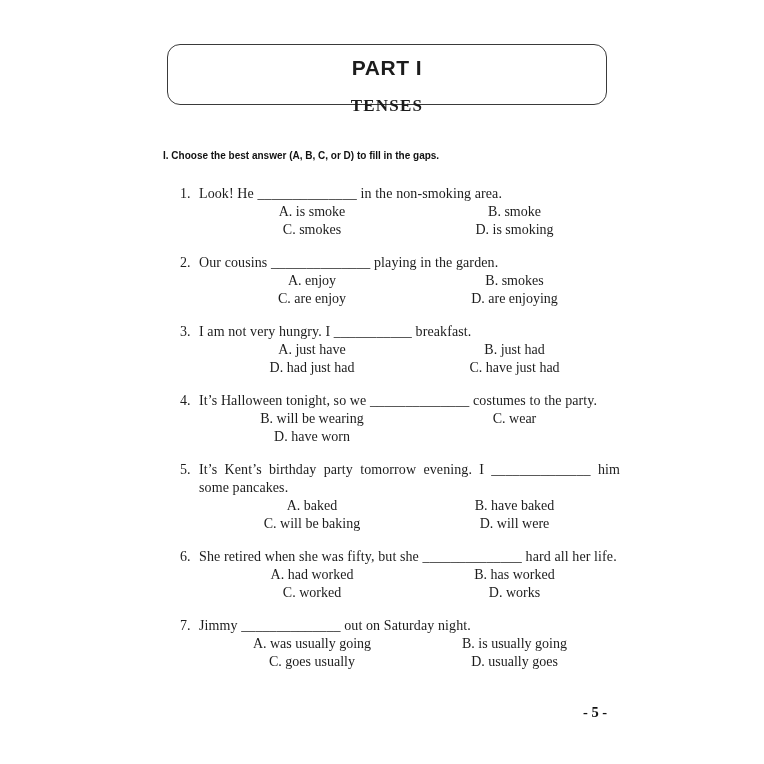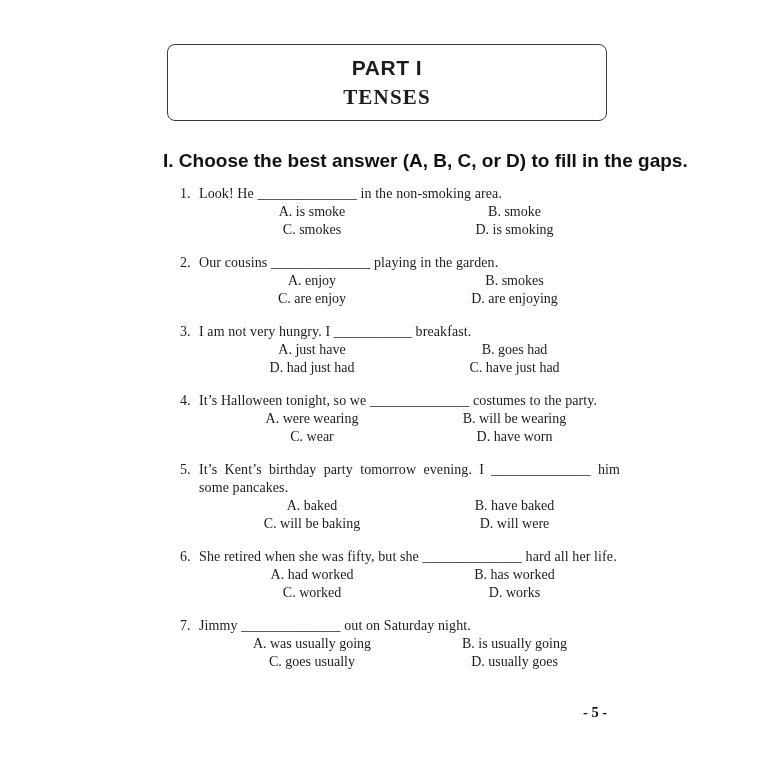--- a/index.html
+++ b/index.html
@@ -10,48 +10,48 @@
     background: #ffffff;
     font-family: "Liberation Serif", serif;
     color: #1c1c1c;
     overflow: hidden;
   }
   .header-box {
     position: absolute;
     left: 167px;
     top: 44px;
     width: 440px;
-    height: 77px;
+    height: 61px;
     border: 1.5px solid #3a3a3a;
-    border-radius: 8px;
+    border-radius: 13px;
     box-sizing: border-box;
     text-align: center;
     background: #fff;
   }
   .part-title {
     font-family: "Liberation Sans", sans-serif;
     font-weight: bold;
     font-size: 21px;
     letter-spacing: 0.5px;
     margin-top: 11px;
   }
   .part-subtitle {
     font-family: "Liberation Serif", serif;
     font-weight: bold;
-    font-size: 21px;
+    font-size: 17px;
     letter-spacing: 1.2px;
-    margin-top: 5px;
+    margin-top: 16px;
   }
   .instruction {
     position: absolute;
     left: 163px;
     top: 150px;
     font-family: "Liberation Sans", sans-serif;
     font-weight: bold;
-    font-size: 19px;
+    font-size: 10px;
     color: #111;
   }
   .questions {
     position: absolute;
     left: 180px;
     top: 185px;
     width: 440px;
     font-size: 14px;
     line-height: 18px;
   }
@@ -123,33 +123,32 @@
         </div>
       </div>
     </div>
 
     <div class="question">
       <span class="q-num">3.</span>
       <div class="q-body">
         <div class="q-stem">I am not very hungry. I ___________ breakfast.</div>
         <div class="q-options">
           <span class="opt">A. just have</span>
-          <span class="opt">B. goes had</span>
+          <span class="opt">B. just had</span>
           <span class="opt">D. had just had</span>
           <span class="opt">C. have just had</span>
         </div>
       </div>
     </div>
 
     <div class="question">
       <span class="q-num">4.</span>
       <div class="q-body">
         <div class="q-stem">It’s Halloween tonight, so we ______________ costumes to the party.</div>
         <div class="q-options">
-          <span class="opt">A. were wearing</span>
           <span class="opt">B. will be wearing</span>
           <span class="opt">C. wear</span>
           <span class="opt">D. have worn</span>
         </div>
       </div>
     </div>
 
     <div class="question">
       <span class="q-num">5.</span>
       <div class="q-body">

